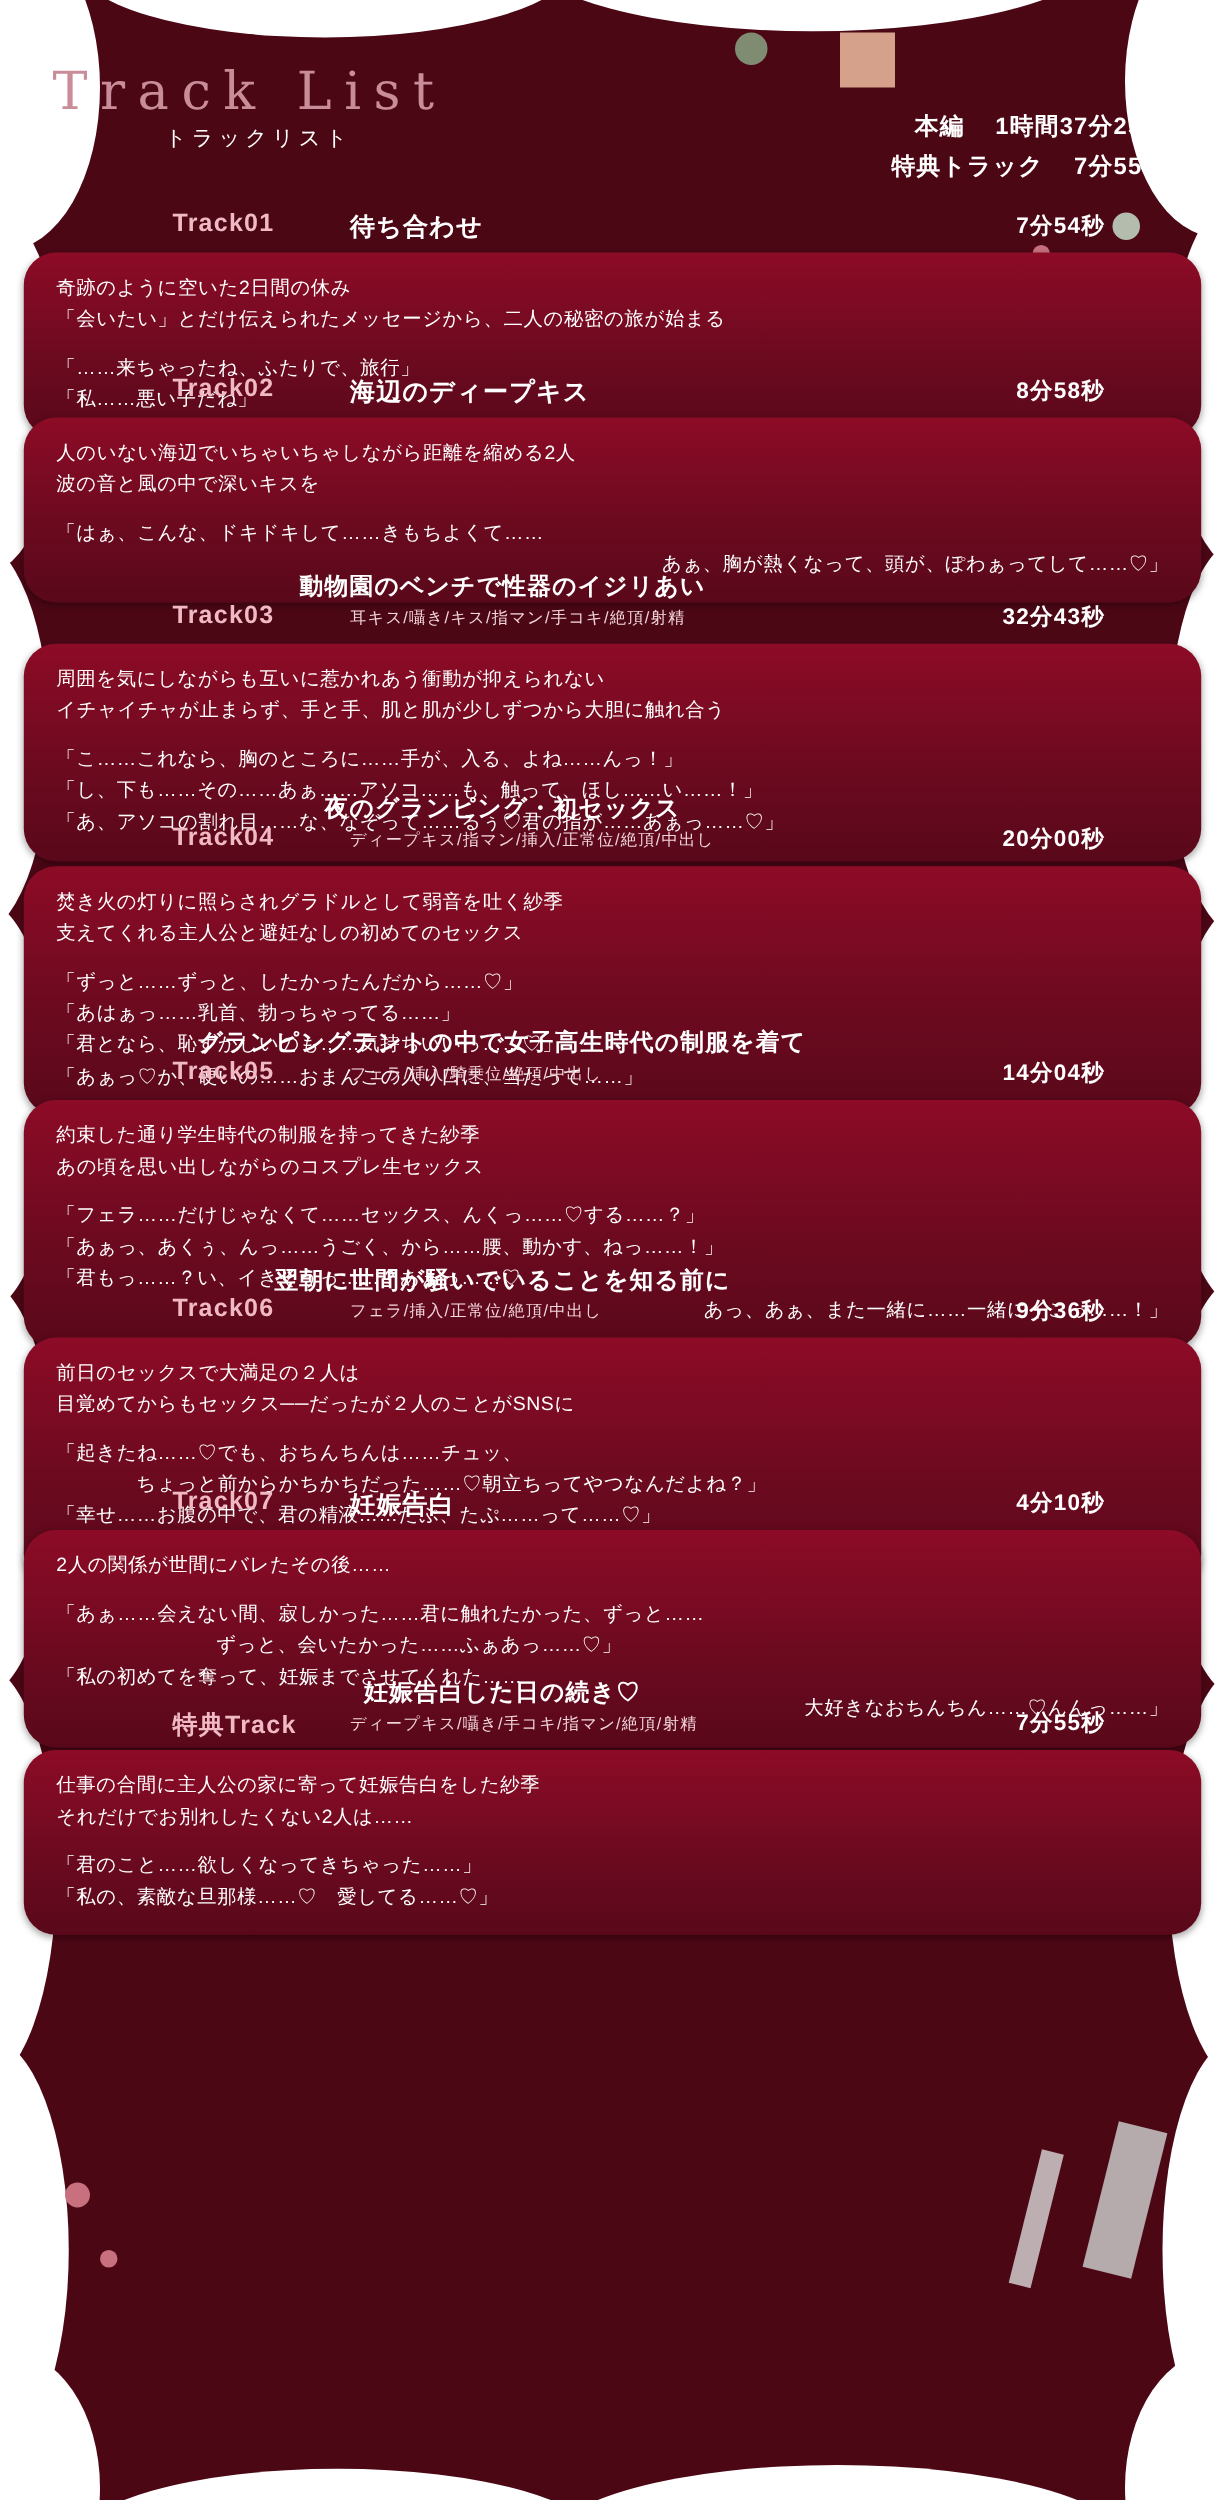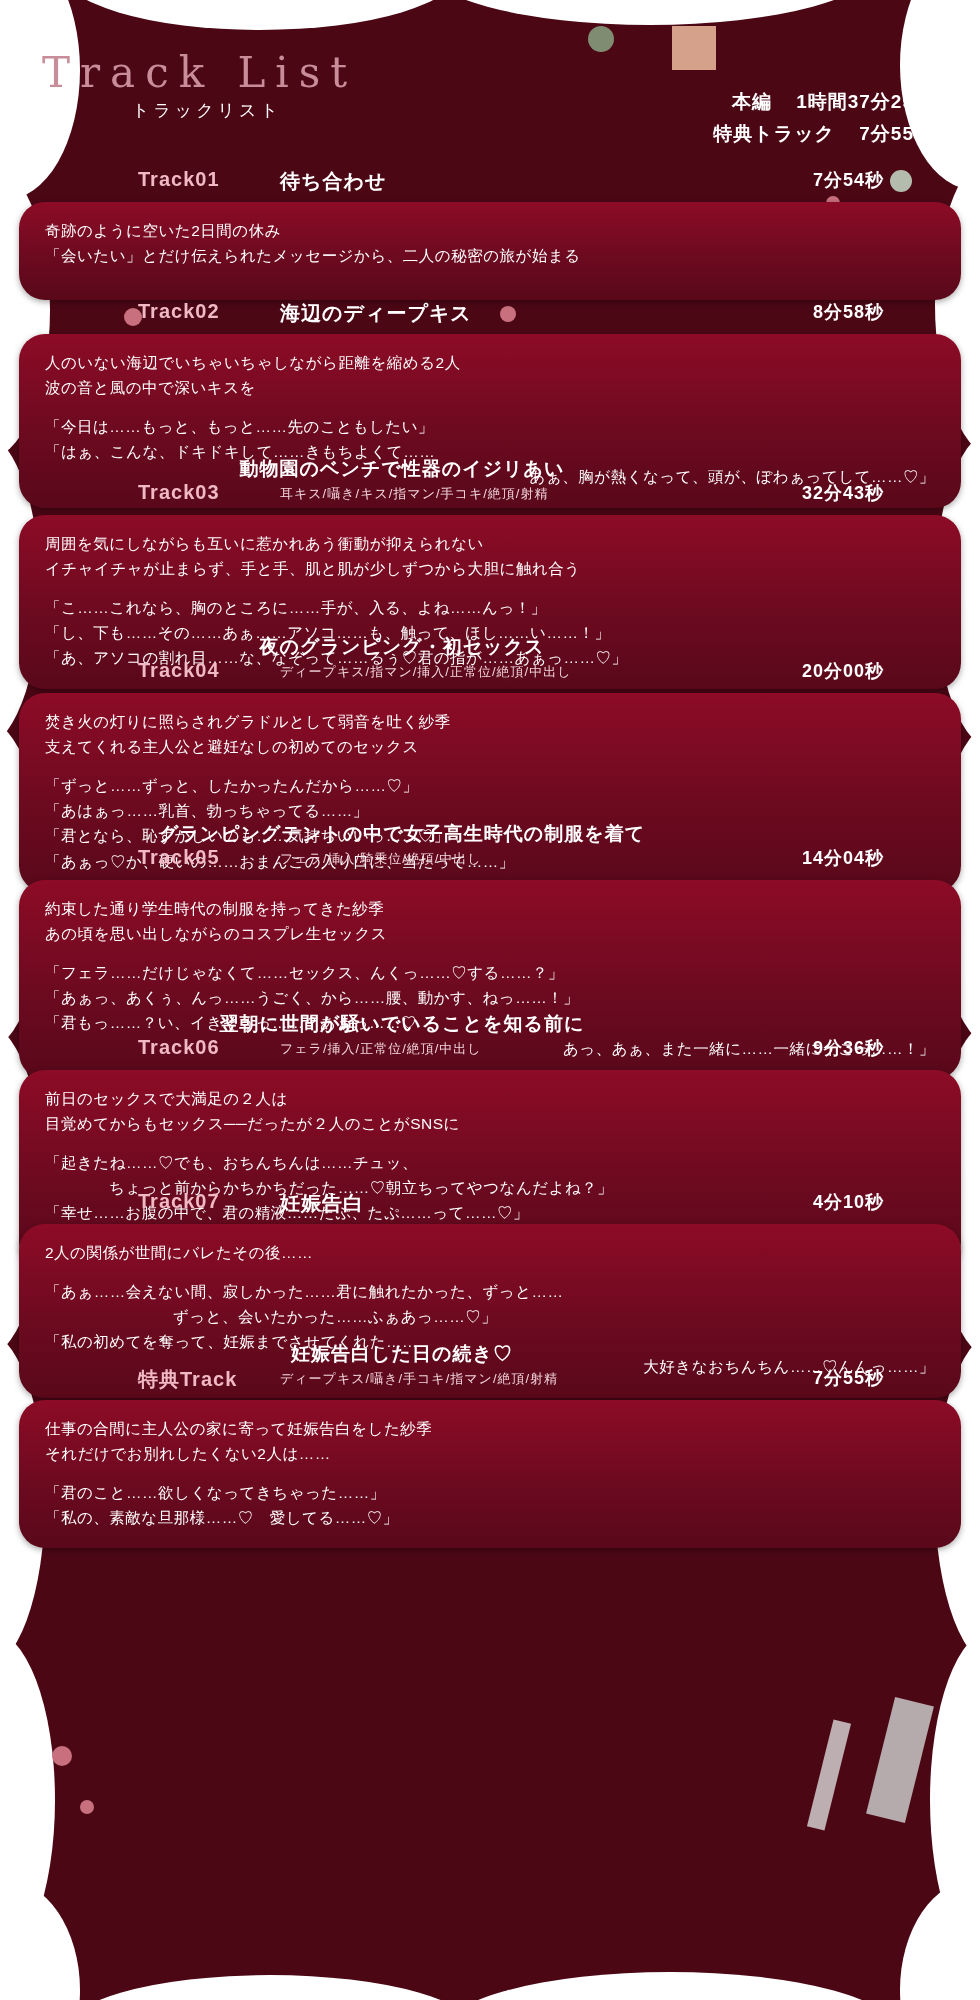--- a/index.html
+++ b/index.html
@@ -216,35 +216,38 @@
         <div class="track-head">
           <div class="t-no">Track01</div>
           <div class="t-name">待ち合わせ</div>
           <div class="t-time">7分54秒</div>
         </div>
         <div class="bubble">
           <div class="summary">
             <div>奇跡のように空いた2日間の休み</div>
             <div>「会いたい」とだけ伝えられたメッセージから、二人の秘密の旅が始まる</div>
           </div>
+          <div class="lines">
+            <div>「……来ちゃったね、ふたりで、旅行」</div>
+            <div>「私……悪い子だね」</div>
+          </div>
         </div>
       </div>
       <div class="track" style="top: 300px;">
         <div class="track-head">
           <div class="t-no">Track02</div>
           <div class="t-name">海辺のディープキス</div>
           <div class="t-time">8分58秒</div>
         </div>
         <div class="bubble">
           <div class="summary">
             <div>人のいない海辺でいちゃいちゃしながら距離を縮める2人</div>
             <div>波の音と風の中で深いキスを</div>
           </div>
           <div class="lines">
-            <div>「今日は……もっと、もっと……先のこともしたい」</div>
             <div>「はぁ、こんな、ドキドキして……きもちよくて……</div>
             <div class="indent">あぁ、胸が熱くなって、頭が、ぽわぁってして……♡」</div>
           </div>
         </div>
       </div>
       <div class="track" style="top: 455px;">
         <div class="track-head" style="margin-top: 26px;">
           <div class="t-no">Track03</div>
           <div class="t-name-center">動物園のベンチで性器のイジリあい</div>
           <div class="t-tags">耳キス/囁き/キス/指マン/手コキ/絶頂/射精</div>

